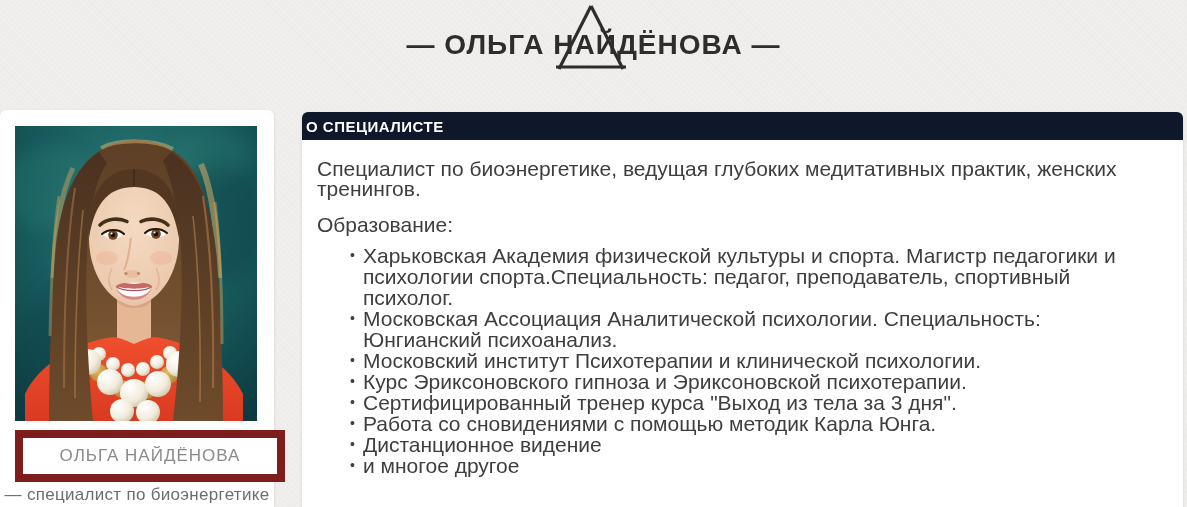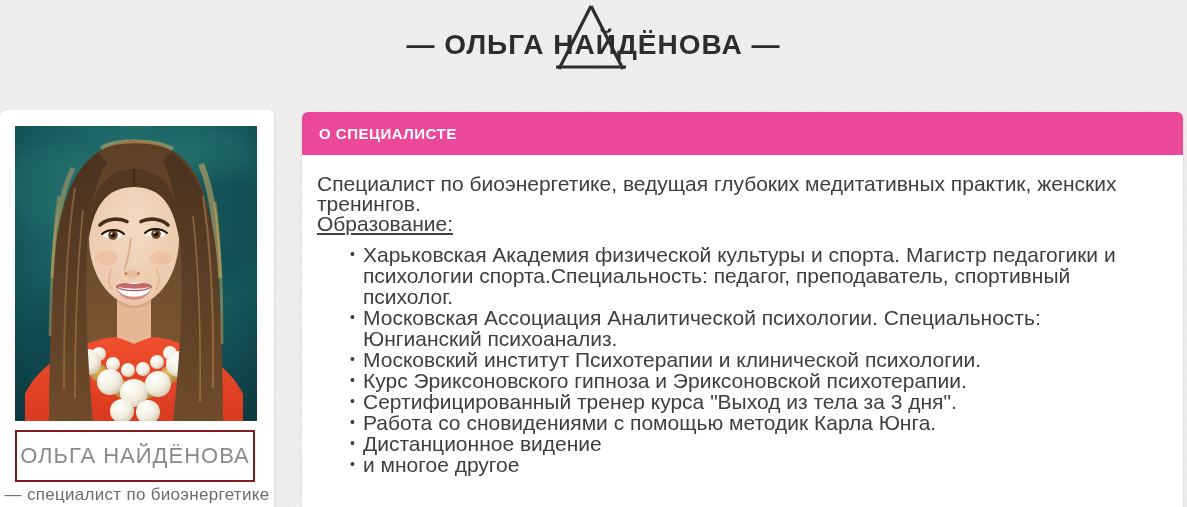--- a/index.html
+++ b/index.html
@@ -26,46 +26,46 @@
   .profile-card {
     position:absolute; left:0; top:110px; width:274px; height:397px;
     background:#ffffff; border-radius:6px 6px 0 0;
     box-shadow:0 1px 3px rgba(0,0,0,0.14);
   }
   .profile-photo {
     position:absolute; left:15px; top:16px; width:242px; height:295px;
     display:block; overflow:hidden;
   }
   .name-box {
-    position:absolute; left:15px; top:320px; width:240px; height:52px;
-    border:2px solid #7f1d1d; background:#ffffff;
+    position:absolute; left:15px; top:320px; width:270px; height:52px;
+    border:8px solid #7f1d1d; background:#ffffff;
     display:flex; align-items:center; justify-content:center;
-    font-size:22px; letter-spacing:1px; color:#8a8a8a; cursor:pointer;
+    font-size:17px; letter-spacing:1px; color:#8a8a8a; cursor:pointer;
   }
   .profile-caption {
     position:absolute; left:0; top:375px; width:274px;
     text-align:center; font-size:17px; color:#6d6d6d; letter-spacing:0.3px;
   }
 
   
   .about-panel {
     position:absolute; left:302px; top:112px; width:881px; height:395px;
     background:#ffffff; border-radius:6px 6px 0 0;
     box-shadow:0 1px 3px rgba(0,0,0,0.10);
   }
   .panel-header {
-    height:43px; background:#ec4899; border-radius:6px 6px 0 0;
-    display:flex; align-items:center; padding-left:17px;
+    height:28px; background:#0f172a; border-radius:6px 6px 0 0;
+    display:flex; align-items:center; padding-left:4px;
   }
   .panel-header-title {
     color:#ffffff; font-weight:bold; font-size:15px; letter-spacing:0.5px;
   }
   .panel-body { padding:15px 18px 0 15px; font-size:21px; color:#3e3e3e; }
   .intro { line-height:20px; margin-top:4px; }
-  .education-label { margin-top:0; line-height:20px;text-decoration:underline; }
+  .education-label { margin-top:16px; line-height:20px; }
   .education-list { list-style:none; margin-top:10px; padding-left:46px; }
   .education-list li { position:relative; line-height:21px; }
   .education-list li::before {
     content:"\2022"; position:absolute; left:-13px; top:0;
     font-size:14px; color:#3e3e3e;
   }
   .summary { margin-top:11px; line-height:22px; text-align:justify; }
 </style>
 </head>
 <body>

